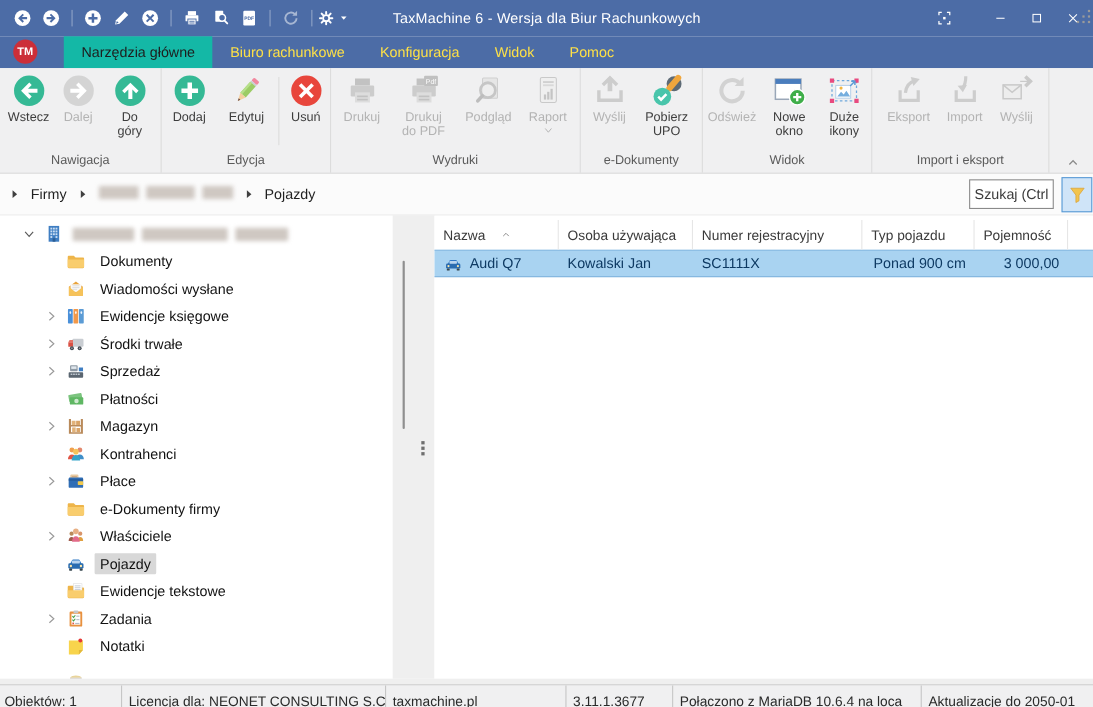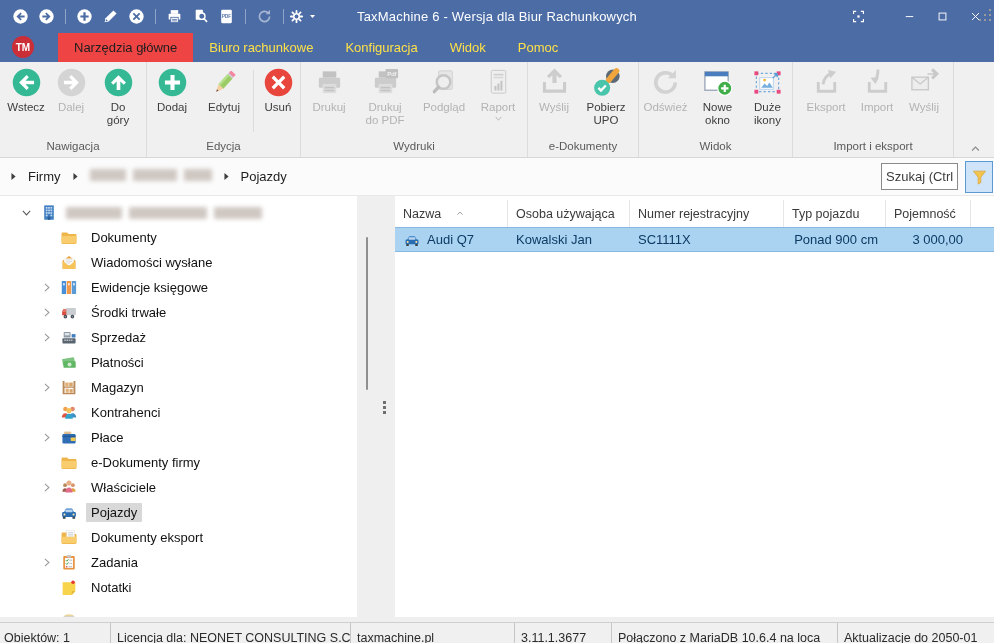--- a/index.html
+++ b/index.html
@@ -19,21 +19,21 @@
 .winbtns{position:absolute;right:2px;top:0;height:33px;display:flex;align-items:center;z-index:2}
 .winbtn{width:33px;height:33px;display:flex;align-items:center;justify-content:center}
 .winbtn svg{width:15px;height:15px;display:block}
 .winbtn.capture{margin-right:18px}
 
 
 .tabrow{position:absolute;left:0;top:33px;width:994px;height:29px;background:#4c6ca6;display:flex;align-items:stretch}
 .logo{width:22px;height:22px;border-radius:50%;background:#cc2e38;color:#fff;font-size:10px;font-weight:bold;display:flex;align-items:center;justify-content:center;margin:3px 0 0 12px;flex:0 0 auto}
 .tabs{display:flex;margin-left:24px}
 .tab{padding:0 16px;display:flex;align-items:center;color:#fde047;font-size:13px;white-space:nowrap}
-.tab.active{background:#ef4444;color:#1e1e1e}
+.tab.active{background:#14b8a6;color:#1e1e1e}
 
 
 .ribbon{position:absolute;left:0;top:62px;width:994px;height:96px;background:#f0f0f1;border-bottom:1px solid #d7d7d7;display:flex}
 .rgroup{height:95px;border-right:1px solid #dcdcdc;display:flex;flex-direction:column;flex:0 0 auto}
 .rbuttons{flex:1;display:flex;align-items:flex-start;justify-content:center;padding-top:5px}
 .rbtn{display:flex;flex-direction:column;align-items:center;text-align:center;flex:0 0 auto}
 .ricon{width:31px;height:31px}
 .ricon svg{width:31px;height:31px;display:block}
 .rlabel{font-size:11.5px;line-height:13px;color:#3d3d3d;margin-top:3px;white-space:pre-line}
 .rbtn.disabled .rlabel{color:#b3b3b3}
@@ -755,21 +755,21 @@
       <div class="titem lvl1">
         <span class="chev"></span>
         <span class="ticon">
           <svg viewBox="0 0 16 16" xmlns="http://www.w3.org/2000/svg">
             <path d="M1 4.2c0-.6.4-1 1-1h4.2l1.5 1.5H14c.6 0 1 .4 1 1v7.3c0 .6-.4 1-1 1H2c-.6 0-1-.4-1-1z" fill="#eeb54a"></path>
             <rect x="5.8" y="1.6" width="7.4" height="9.4" fill="#fff" stroke="#d5d5d5" stroke-width=".4"></rect>
             <path d="M7 3.4h5M7 5h5M7 6.6h5" stroke="#b9c2cc" stroke-width=".7"></path>
             <path d="M1 7.2h14v5.3c0 .6-.4 1-1 1H2c-.6 0-1-.4-1-1z" fill="#f9cd6d"></path>
           </svg>
         </span>
-        <span class="tlabel">Dokumenty eksport</span>
+        <span class="tlabel">Ewidencje tekstowe</span>
       </div>
       <div class="titem lvl1">
         <span class="chev">
           <svg viewBox="0 0 16 16" xmlns="http://www.w3.org/2000/svg">
             <path d="M6 3.5L11 8l-5 4.5" stroke="#9a9a9a" stroke-width="1.3" fill="none"></path>
           </svg>
         </span>
         <span class="ticon">
           <svg viewBox="0 0 16 16" xmlns="http://www.w3.org/2000/svg">
             <rect x="2.6" y="1.9" width="10.8" height="12.8" rx="1" fill="#e8913f"></rect>

